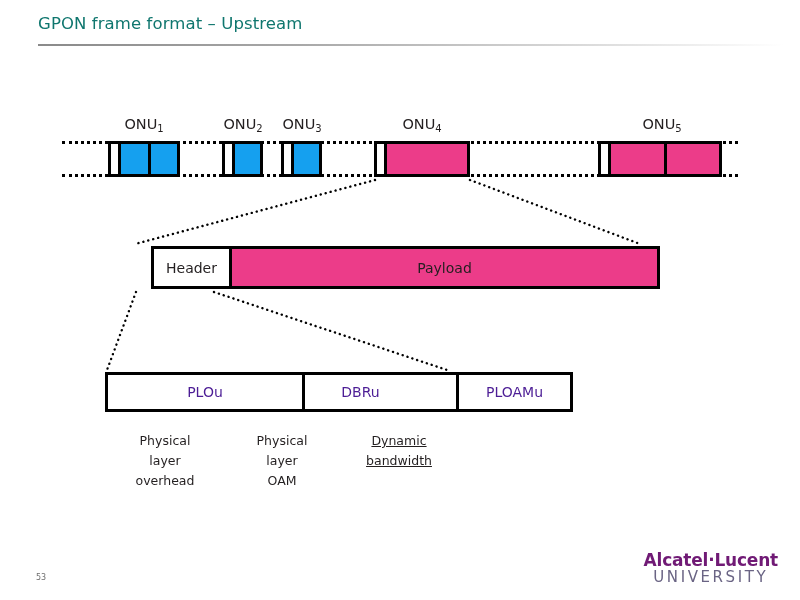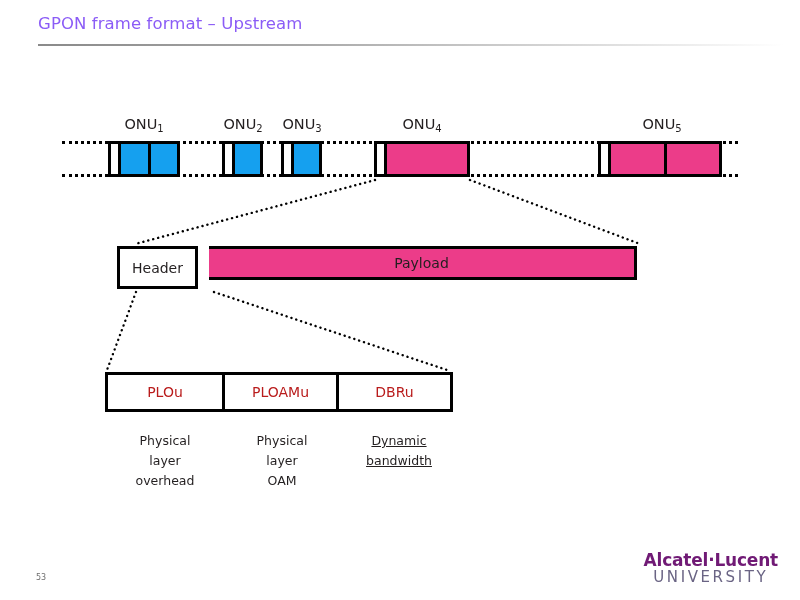--- a/index.html
+++ b/index.html
@@ -17,21 +17,21 @@
   }
 
   
   #slide-title {
     position: absolute;
     left: 38px;
     top: 14px;
     font-size: 16.5px;
     font-weight: 400;
     letter-spacing: 0.1px;
-    color: #8b5cf6;
+    color: #0f766e;
     white-space: nowrap;
   }
   #title-rule {
     position: absolute;
     left: 38px;
     top: 44px;
     width: 746px;
     height: 2px;
     background: linear-gradient(to right, #8a8a8a 0%, #a8a8a8 35%, #d8d8d8 72%, #ffffff 100%);
   }
@@ -88,42 +88,41 @@
   .onu-label sub {
     font-size: 10px;
     vertical-align: baseline;
     position: relative;
     top: 3px;
   }
 
   
   #hp-bar {
     position: absolute;
-    left: 117px;
+    left: 151px;
     top: 246px;
     height: 43px;
     display: flex;
-    gap: 11px;
   }
   #hp-header {
     box-sizing: border-box;
     width: 81px;
     height: 43px;
     border: 3px solid #000;
     background: #ffffff;
     display: flex;
     align-items: center;
     justify-content: center;
     font-size: 14px;
     color: #231f20;
   }
   #hp-payload {
     box-sizing: border-box;
     width: 428px;
-    height: 34px;
+    height: 43px;
     border: 3px solid #000;
     border-left: none;
     background: #ec3c89;
     display: flex;
     align-items: center;
     justify-content: center;
     font-size: 14px;
     color: #231f20;
   }
 
@@ -139,21 +138,22 @@
     background: #ffffff;
   }
   .subcell {
     box-sizing: border-box;
     width: 114px;
     height: 34px;
     display: flex;
     align-items: center;
     justify-content: center;
     font-size: 14px;
-    color: #b91c1c;
+    color: #4c1d95;
+    margin-left: 40px;
   }
   .subcell + .subcell { border-left: 3px solid #000; }
 
   .sub-caption {
     position: absolute;
     top: 431px;
     width: 114px;
     text-align: center;
     font-size: 12.5px;
     line-height: 20px;
@@ -238,22 +238,22 @@
     </div>
   </div>
 
 <div id="hp-bar">
   <div id="hp-header">Header</div>
   <div id="hp-payload">Payload</div>
 </div>
 
 <div id="sub-bar">
     <div class="subcell">PLOu</div>
+    <div class="subcell">DBRu</div>
     <div class="subcell">PLOAMu</div>
-    <div class="subcell">DBRu</div>
   </div>
 
 <div id="page-number">53</div>
 <div id="logo">
   <div id="logo-name">Alcatel·Lucent</div>
   <div id="logo-sub">UNIVERSITY</div>
 </div>
 
 <div class="onu-label" style="left: 144px;">ONU<sub>1</sub></div>
 <div class="onu-label" style="left: 243px;">ONU<sub>2</sub></div>

